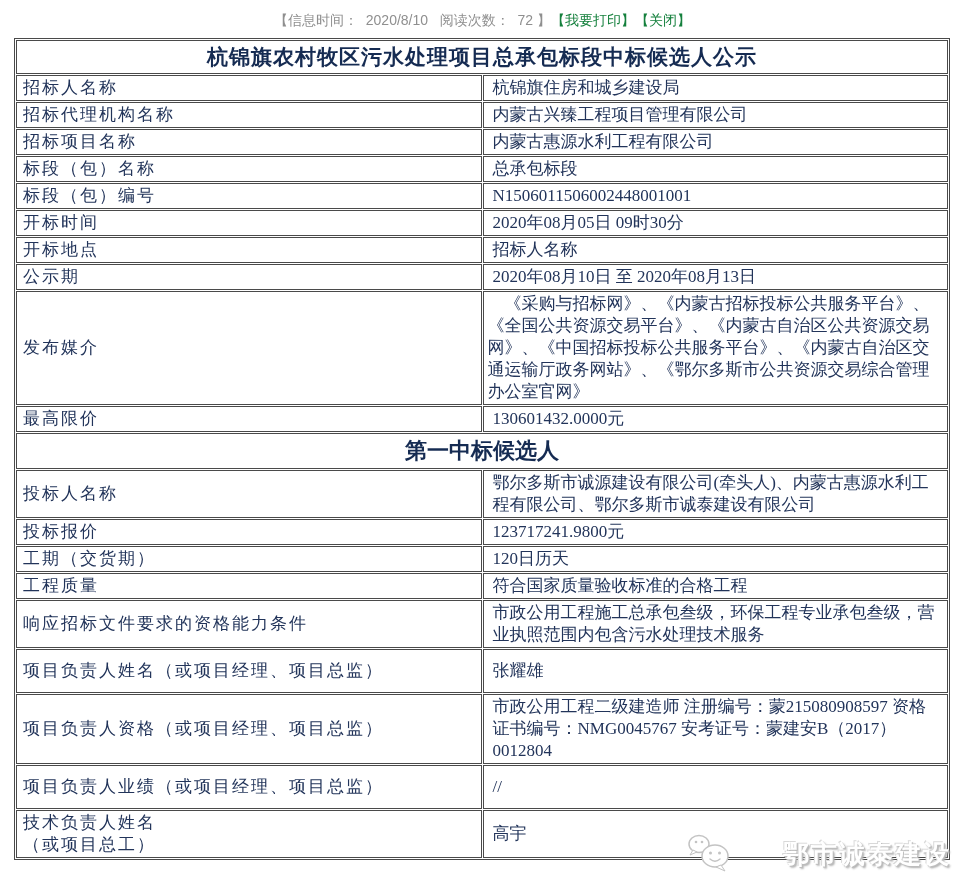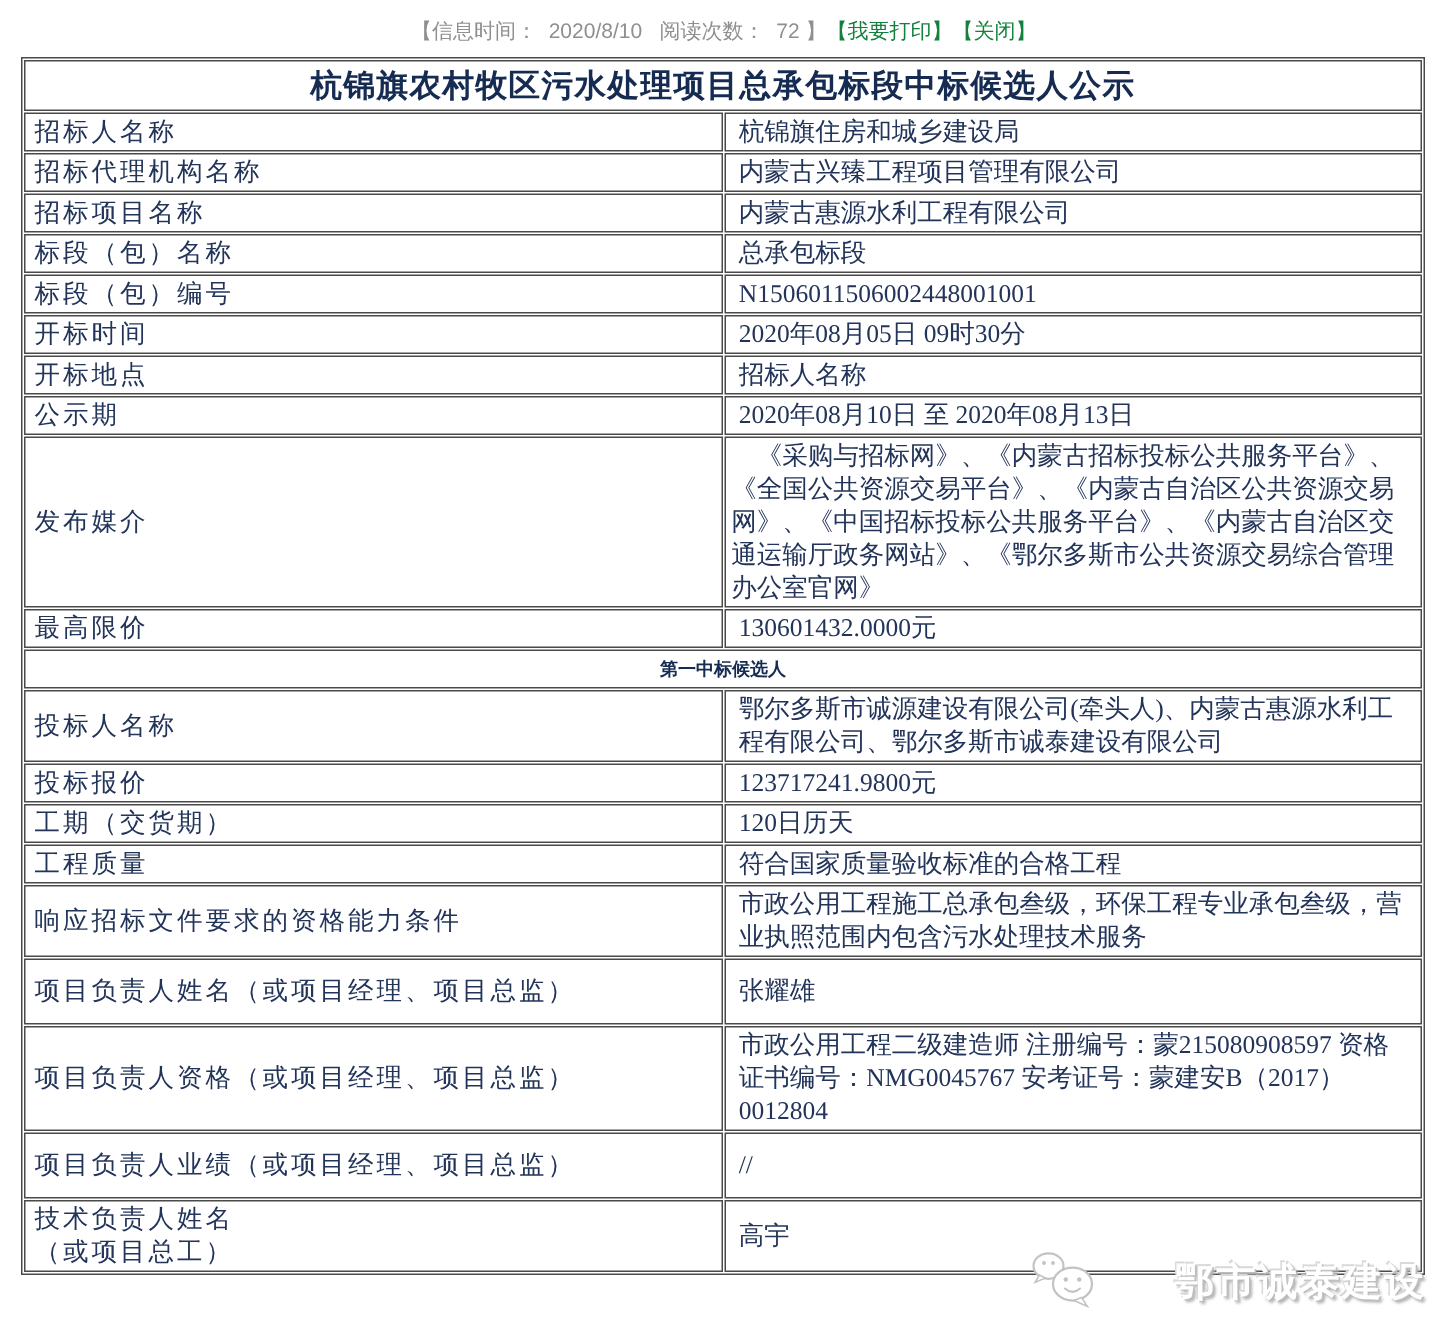--- a/index.html
+++ b/index.html
@@ -32,21 +32,21 @@
   td.lbl{
     width:212px;padding:1px 4px 1px 6px;
     letter-spacing:2px;line-height:22px;white-space:pre-line;
   }
   td.val{padding:1px 6px 1px 9px;line-height:22px;}
   tr.title-row td{
     font-weight:bold;font-size:21px;color:#152b52;
     text-align:center;height:24px;letter-spacing:1px;padding:2px;
   }
   tr.section-row td{
-    font-weight:bold;font-size:12px;color:#152b52;
+    font-weight:bold;font-size:22px;color:#152b52;
     text-align:center;height:20px;padding:2px;
   }
   tr.r  td{height:20px;}      
   tr.r2 td{height:40px;}      
   tr.rm td{height:106px;}
   td.val.indent{padding-left:4px;text-indent:1em;}
   
   .watermark{
     position:absolute;top:833px;right:14px;height:42px;
     display:flex;align-items:center;gap:2px;z-index:5;pointer-events:none;

